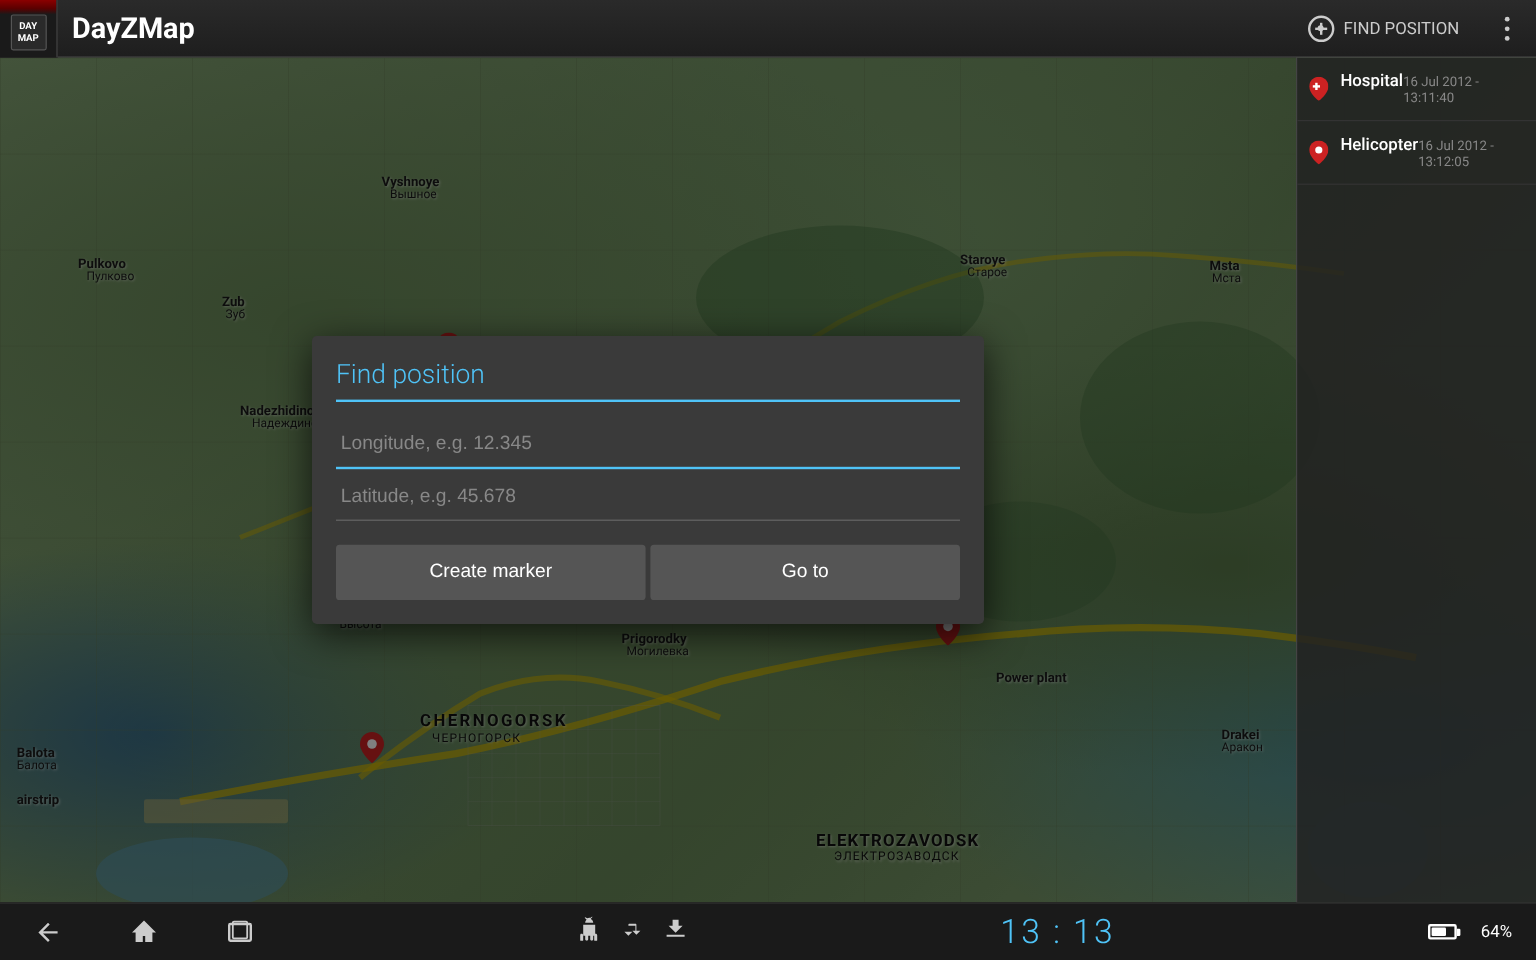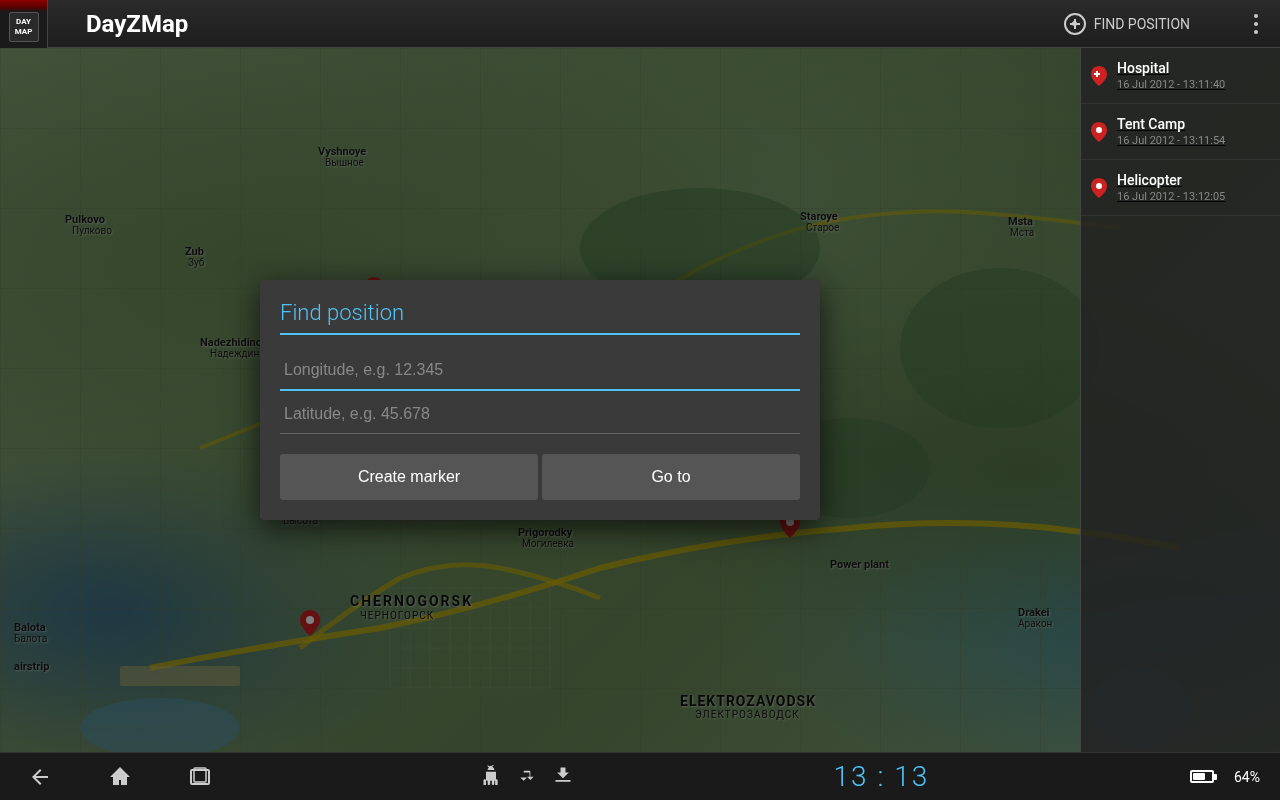--- a/index.html
+++ b/index.html
@@ -86,21 +86,20 @@
       position: absolute;
       top: 0;
       left: 0;
       right: 0;
       height: 48px;
       background: linear-gradient(180deg, #2a2a2a 0%, #1e1e1e 100%);
       border-bottom: 1px solid #444;
       display: flex;
       align-items: center;
       z-index: 100;
-      gap: 26px;
     }
 
     #app-logo {
       width: 48px;
       height: 48px;
       background: #1a1a1a;
       border-right: 1px solid #444;
       display: flex;
       align-items: center;
       justify-content: center;
@@ -228,22 +227,21 @@
     }
 
     .sidebar-marker-icon {
       width: 16px;
       height: 20px;
       flex-shrink: 0;
     }
 
     .sidebar-item-info {
       display: flex;
-      flex-direction: column;
-      text-decoration: underline;
+      flex-direction: row;
     }
 
     .sidebar-item-name {
       color: #fff;
       font-size: 14px;
       font-weight: 500;
     }
 
     .sidebar-item-time {
       color: #888;
@@ -541,32 +539,20 @@
     </div>
   </div>
   <div class="sidebar-item">
     <div class="sidebar-marker-icon">
       <svg viewBox="0 0 16 20" fill="none">
         <path d="M8 0C3.6 0 0 3.6 0 8C0 14 8 20 8 20C8 20 16 14 16 8C16 3.6 12.4 0 8 0Z" fill="#cc2222"></path>
         <circle cx="8" cy="8" r="3" fill="white"></circle>
       </svg>
     </div>
     <div class="sidebar-item-info">
-      <span class="sidebar-item-name">Tent Camp</span>
-      <span class="sidebar-item-time">16 Jul 2012 - 13:11:54</span>
-    </div>
-  </div>
-  <div class="sidebar-item">
-    <div class="sidebar-marker-icon">
-      <svg viewBox="0 0 16 20" fill="none">
-        <path d="M8 0C3.6 0 0 3.6 0 8C0 14 8 20 8 20C8 20 16 14 16 8C16 3.6 12.4 0 8 0Z" fill="#cc2222"></path>
-        <circle cx="8" cy="8" r="3" fill="white"></circle>
-      </svg>
-    </div>
-    <div class="sidebar-item-info">
       <span class="sidebar-item-name">Helicopter</span>
       <span class="sidebar-item-time">16 Jul 2012 - 13:12:05</span>
     </div>
   </div>
 </div>
 
 <div id="dialog-overlay">
   <div id="dialog">
     <div id="dialog-title">Find position</div>
     <input class="dialog-input active" type="text" placeholder="Longitude, e.g. 12.345" style="">

